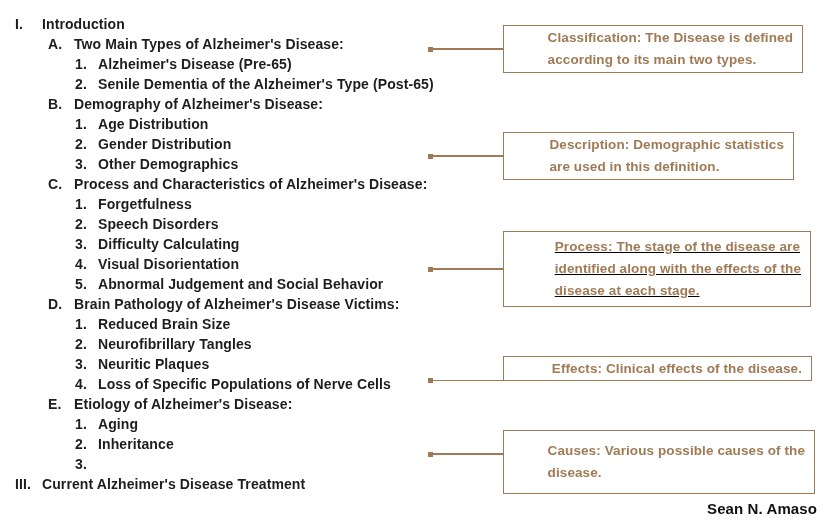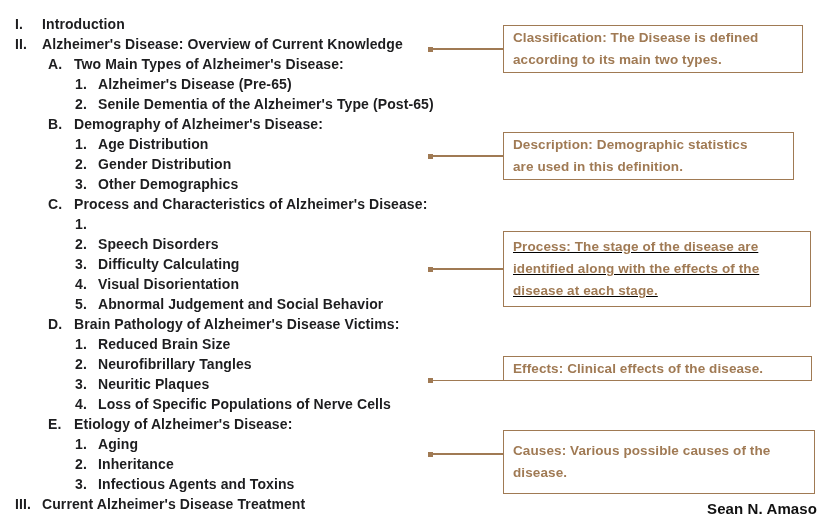--- a/index.html
+++ b/index.html
@@ -43,20 +43,21 @@
   .lv3 { padding-left: 75px; }
   .lv3 .marker { width: 23px; }
   
   .callout {
     position: absolute;
     border: 1.5px solid var(--brown);
     background: #ffffff;
     display: flex;
     align-items: center;
     padding: 0 9px;
+    justify-content: flex-end;
   }
   .callout-text {
     color: var(--brown);
     font-size: 13.5px;
     font-weight: 700;
     line-height: 22px;
     white-space: pre-line;
     letter-spacing: 0.1px;
   }
   .connector {
@@ -82,24 +83,20 @@
 </style>
 </head>
 <body>
 
 <div class="page">
   <div class="outline">
       <div class="o-item lv1">
         <span class="marker">I.</span>
         <span>Introduction</span>
       </div>
-      <div class="o-item lv1">
-        <span class="marker">II.</span>
-        <span>Alzheimer's Disease: Overview of Current Knowledge</span>
-      </div>
       <div class="o-item lv2">
         <span class="marker">A.</span>
         <span>Two Main Types of Alzheimer's Disease:</span>
       </div>
       <div class="o-item lv3">
         <span class="marker">1.</span>
         <span>Alzheimer's Disease (Pre-65)</span>
       </div>
       <div class="o-item lv3">
         <span class="marker">2.</span>
@@ -120,20 +117,21 @@
       <div class="o-item lv3">
         <span class="marker">3.</span>
         <span>Other Demographics</span>
       </div>
       <div class="o-item lv2">
         <span class="marker">C.</span>
         <span>Process and Characteristics of Alzheimer's Disease:</span>
       </div>
       <div class="o-item lv3">
         <span class="marker">1.</span>
+        <span>Forgetfulness</span>
       </div>
       <div class="o-item lv3">
         <span class="marker">2.</span>
         <span>Speech Disorders</span>
       </div>
       <div class="o-item lv3">
         <span class="marker">3.</span>
         <span>Difficulty Calculating</span>
       </div>
       <div class="o-item lv3">
@@ -171,21 +169,20 @@
       <div class="o-item lv3">
         <span class="marker">1.</span>
         <span>Aging</span>
       </div>
       <div class="o-item lv3">
         <span class="marker">2.</span>
         <span>Inheritance</span>
       </div>
       <div class="o-item lv3">
         <span class="marker">3.</span>
-        <span>Infectious Agents and Toxins</span>
       </div>
       <div class="o-item lv1">
         <span class="marker">III.</span>
         <span>Current Alzheimer's Disease Treatment</span>
       </div>
     </div>
   <div>
       <div class="connector" style="left: 431px; top: 48.25px; width: 72px;"></div>
       <div class="cap" style="left: 428px; top: 46.5px;"></div>
       <div class="callout" style="left: 503px; top: 25px; width: 300px; height: 48px;">

